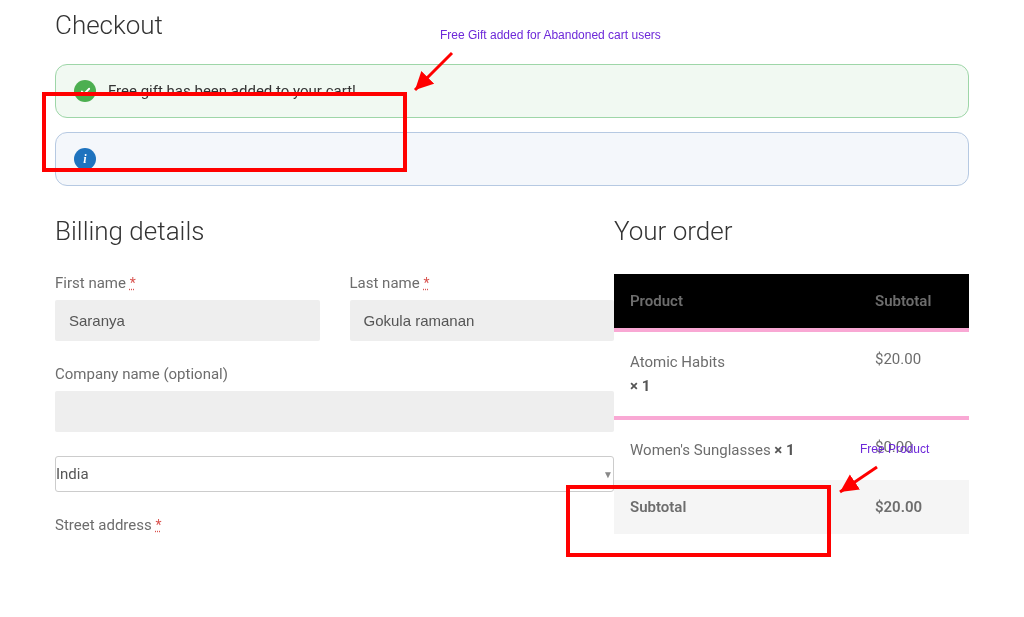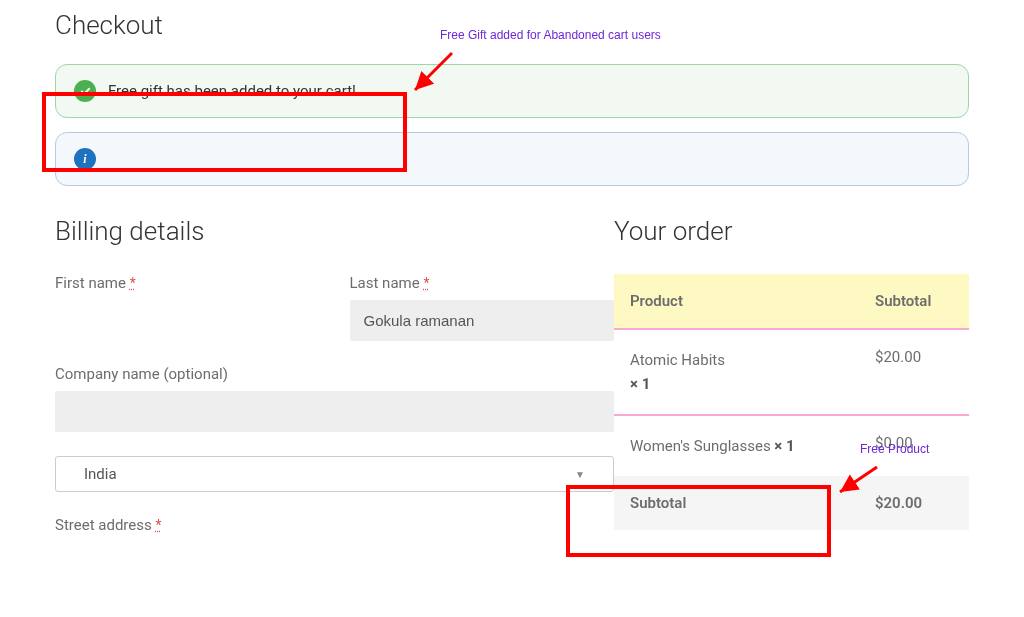--- a/index.html
+++ b/index.html
@@ -93,21 +93,21 @@
       padding: 12px 14px;
       font-size: 15px;
       color: #555;
       border-radius: 2px;
     }
     .select-wrap {
       width: 100%;
       background: #fff;
       border: 1px solid #ccc;
       border-radius: 3px;
-      padding: 8px 28px;
+      padding: 8px 0;
       font-size: 15px;
       color: #555;
       display: flex;
       justify-content: space-between;
       align-items: center;
       cursor: pointer;
     }
     .select-wrap .caret {
       font-size: 10px;
       color: #888;
@@ -117,25 +117,25 @@
       width: 100%;
       border-collapse: collapse;
       font-size: 15px;
     }
     .order-table th, .order-table td {
       text-align: left;
       padding: 18px 16px;
       color: #6d6d6d;
     }
     .order-table thead th {
-      background: #fef9c3;
+      background: #000000;
       font-weight: 600;
       color: #6d6d6d;
     }
-    .order-table tbody td { border-top: 2px solid #f9a8d4; vertical-align: top; }
+    .order-table tbody td { border-top: 4px solid #f9a8d4; vertical-align: top; }
     .order-table tfoot th, .order-table tfoot td {
       background: #f5f5f5;
       font-weight: 600;
     }
     .qty { font-weight: 700; color: #555; }
     .product-name { line-height: 1.6; }
     
     .annot-box {
       position: absolute;
       border: 4px solid #ff0000;
@@ -179,20 +179,21 @@
   <div class="columns">
 
     <div class="col-left">
       <h2 class="section-title">Billing details</h2>
 
       <div class="form-row form-row-half">
         <div>
           <label>
             <span>First name </span><span class="req">*</span>
           </label>
+          <input type="text" class="input-text" value="Saranya" style="">
         </div>
         <div>
           <label>
             <span>Last name </span><span class="req">*</span>
           </label>
           <input type="text" class="input-text" value="Gokula ramanan" style="">
         </div>
       </div>
 
       <div class="form-row">

